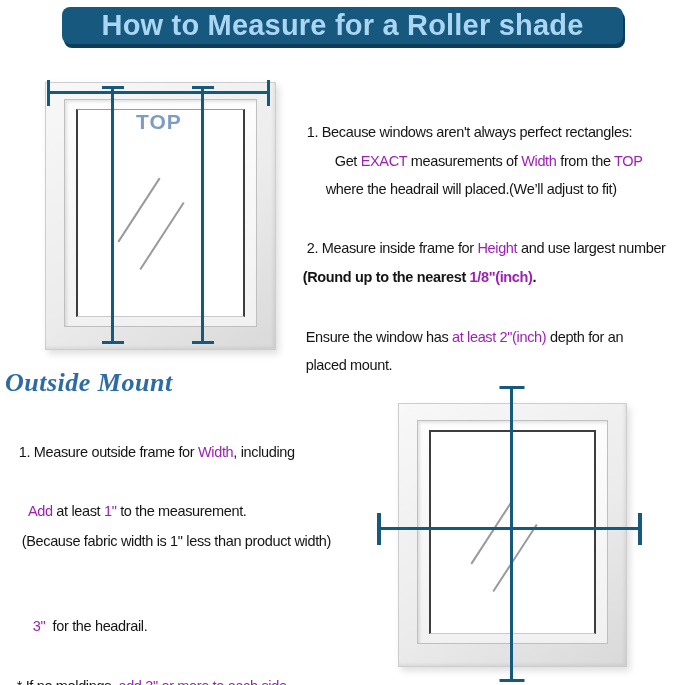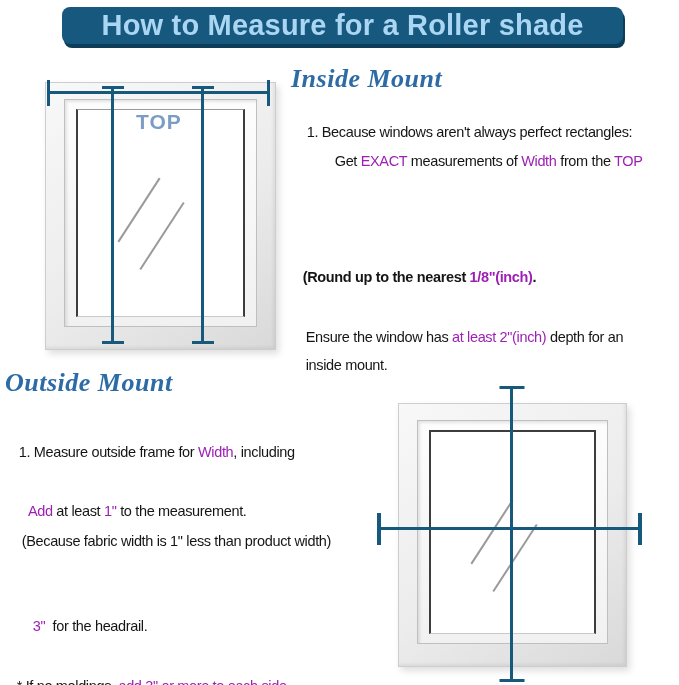--- a/index.html
+++ b/index.html
@@ -99,38 +99,43 @@
         <div class="streak s2"></div>
       </div>
     </div>
     <div class="top-label">TOP</div>
   </div>
 
   <div class="mline hline" style="left:47px; top:91px; width:223px;"></div>
   <div class="mline vline" style="left:111px; top:86px; height:258px;"></div>
   <div class="mline vline" style="left:201px; top:86px; height:258px;"></div>
 
-  <div class="section-heading" style="left:291px; top:64px;">Inside Mount</div>
 
   <div class="tline" style="left:292px; top:105px;">
     <span>1. Because windows aren't always perfect rectangles:</span>
   </div>
   <div class="tline" style="left:320px; top:134px;">
     <span>Get </span><span class="p">EXACT</span><span> measurements of </span><span class="p">Width</span><span> from the </span><span class="p">TOP</span>
   </div>
+  <div class="tline" style="left:311px; top:162px;">
+    <span>where the headrail will placed.(We’ll adjust to fit)</span>
+  </div>
 
+  <div class="tline" style="left:292px; top:221px;">
+    <span>2. Measure inside frame for </span><span class="p">Height</span><span> and use largest number</span>
+  </div>
   <div class="tline" style="left:288px; top:250px;font-weight:bold;">
     <span>(Round up to the nearest </span><span class="p">1/8"(inch)</span><span>.</span>
   </div>
 
   <div class="tline" style="left:291px; top:310px;">
     <span>Ensure the window has </span><span class="p">at least 2"(inch)</span><span> depth for an</span>
   </div>
   <div class="tline" style="left:291px; top:338px;">
-    <span>inside mount.</span>
+    <span>placed mount.</span>
   </div>
 
   <div class="section-heading" style="left:5px; top:368px;">Outside Mount</div>
 
   <div class="tline" style="left:4px; top:425px;">
     <span>1. Measure outside frame for </span><span class="p">Width</span><span>, including</span>
   </div>
   <div class="tline" style="left:14px; top:484px;">
     <span class="p">Add</span><span> at least </span><span class="p">1"</span><span> to the measurement.</span>
   </div>

